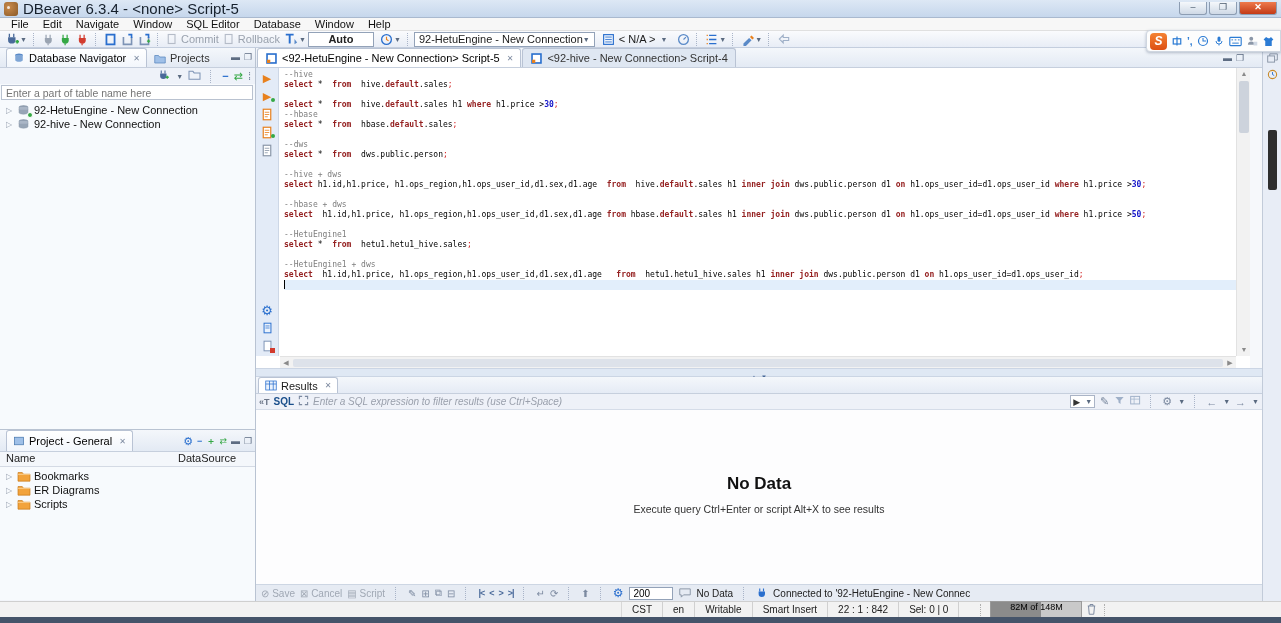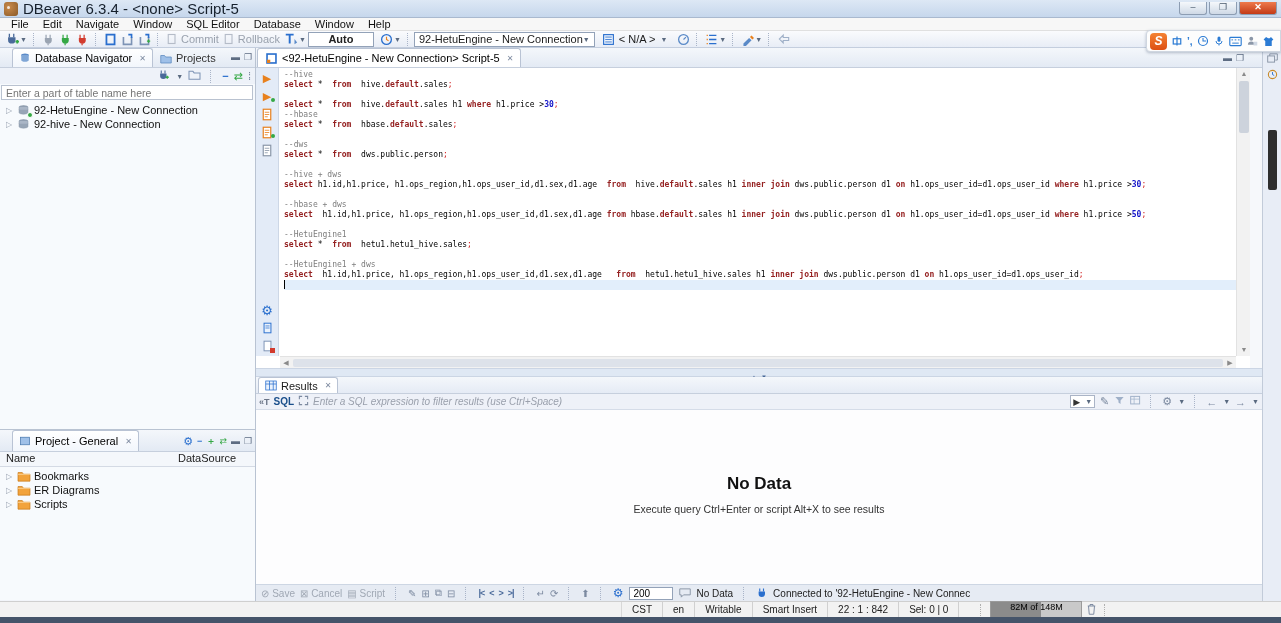--- a/index.html
+++ b/index.html
@@ -47,21 +47,21 @@
   .ime-ic { color:#2b7bd4; display:inline-flex; align-items:center; }
 
   
   .main { position:absolute; left:0; top:48px; width:1281px; height:553px; }
   .left-col { position:absolute; left:0; top:0; width:256px; height:553px; background:#f2f5fa; border-right:1px solid #b9c3d2; }
   .right-col { position:absolute; left:256px; top:0; width:1006px; height:553px; }
   .right-strip { position:absolute; left:1262px; top:0; width:19px; height:553px; background:#e8edf6; border-left:1px solid #c2cbd9; }
 
   
   .view-tabbar { height:20px; background:linear-gradient(#f4f7fb,#e3eaf4); border-bottom:1px solid #c6cfdd;
-    display:flex; align-items:flex-end; padding-left:12px; position:relative; }
+    display:flex; align-items:flex-end; padding-left:6px; position:relative; }
   .vtab { display:inline-flex; align-items:center; gap:4px; height:19px; padding:0 6px; font-size:11px; color:#333;
     border:1px solid transparent; border-bottom:none; border-radius:3px 3px 0 0; }
   .vtab.active { background:linear-gradient(#ffffff,#f2f6fc); border-color:#b9c3d4; color:#000; }
   .tab-close { font-size:8px; color:#7d8aa0; margin-left:3px; }
   .minmax { position:absolute; right:3px; top:4px; display:flex; gap:4px; color:#5d6c82; font-size:9px; }
   .minmax span { line-height:10px; }
 
   .panel-toolbar { height:16px; display:flex; justify-content:flex-end; align-items:center; gap:5px; padding:0 4px;
     background:#eef2f9; }
   .pt-ic { font-size:11px; line-height:14px; }
@@ -480,20 +480,29 @@
       <span class="etab active">
           <span class="etab-icon">
             <svg width="13" height="13" viewBox="0 0 16 16">
               <rect x="2.5" y="2.5" width="11" height="11" fill="#fff" stroke="#2a6fce" stroke-width="2"></rect>
               <rect x="2.5" y="9.5" width="4" height="4" fill="#e8811e"></rect>
             </svg>
           </span>
           <span class="etab-label">&lt;92-HetuEngine - New Connection&gt; Script-5</span>
           <span class="tab-close">✕</span>
         </span>
+        <span class="etab">
+          <span class="etab-icon">
+            <svg width="13" height="13" viewBox="0 0 16 16">
+              <rect x="2.5" y="2.5" width="11" height="11" fill="#fff" stroke="#2a6fce" stroke-width="2"></rect>
+              <rect x="2.5" y="9.5" width="4" height="4" fill="#e8811e"></rect>
+            </svg>
+          </span>
+          <span class="etab-label">&lt;92-hive - New Connection&gt; Script-4</span>
+        </span>
         <span class="minmax" style="right:18px;top:5px;">
         <span>▬</span>
         <span>❐</span>
       </span>
     </div>
 
     <div class="editor">
       <div class="ed-strip">
         <span class="ed-ic run-tri">▶</span>
         <span class="ed-ic run-tri" style="position:relative">▶<i style="position:absolute;right:0;bottom:1px;width:4px;height:4px;background:#35a845;border-radius:50%"></i></span>

